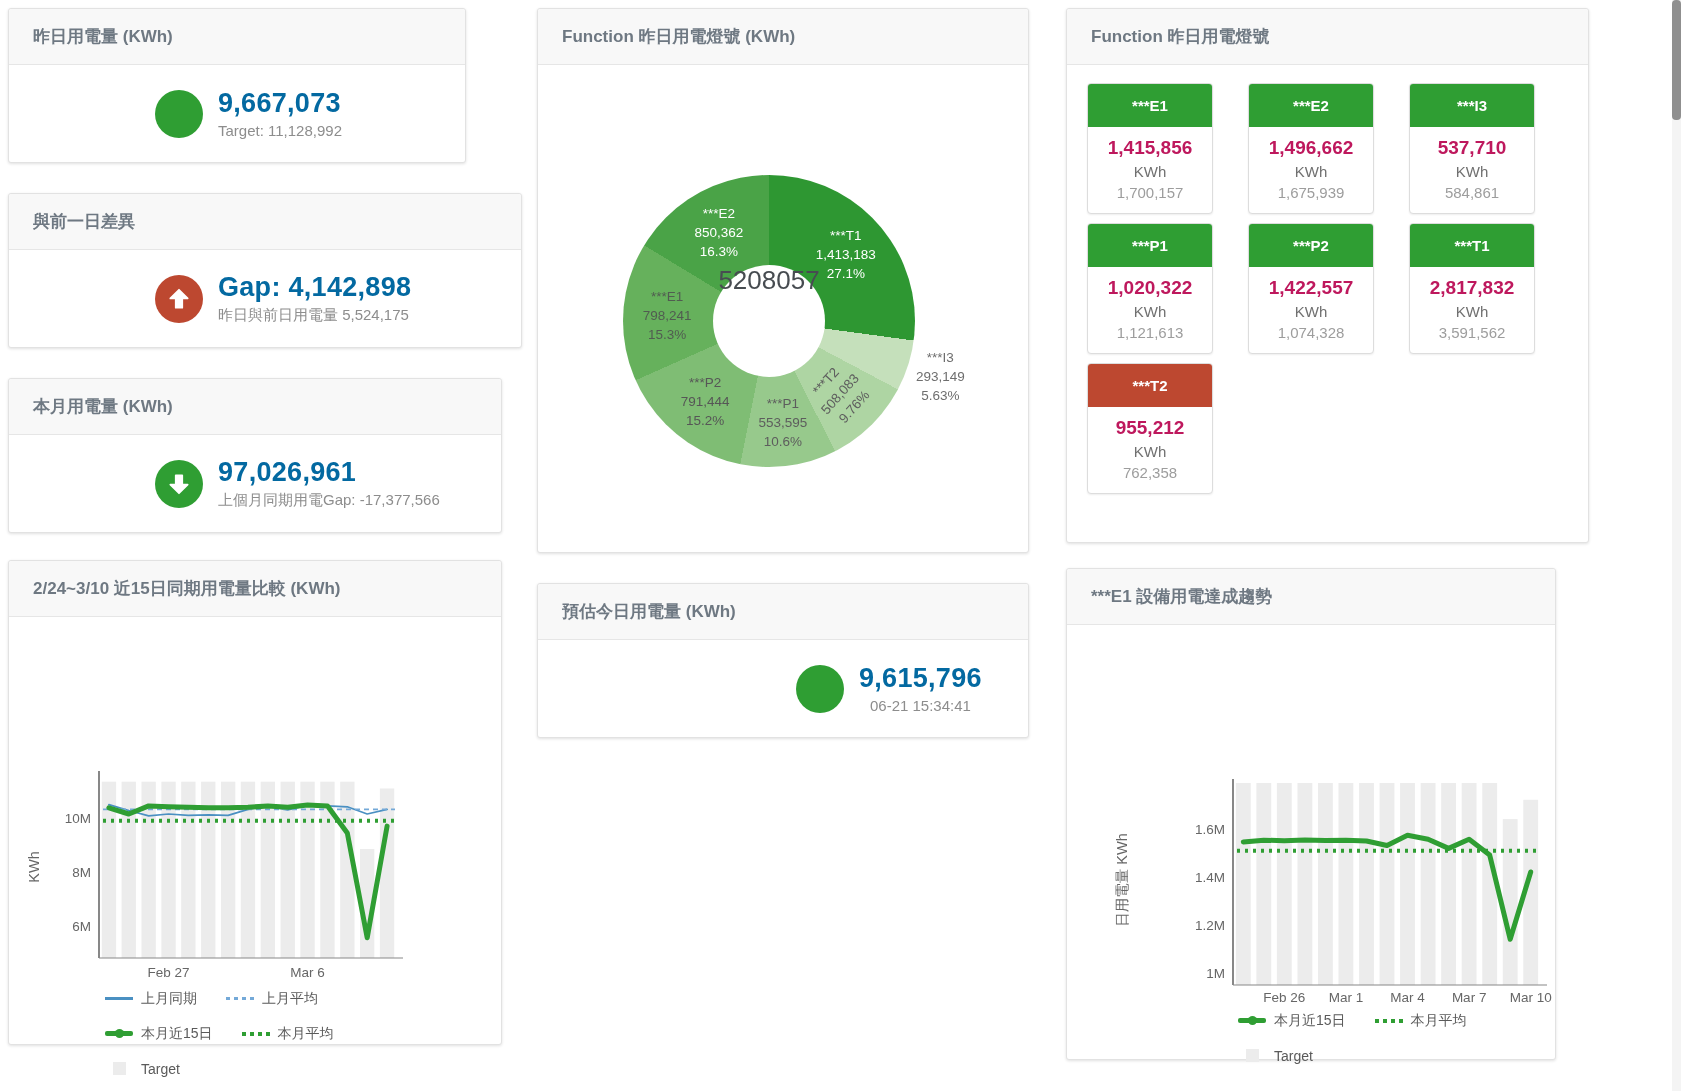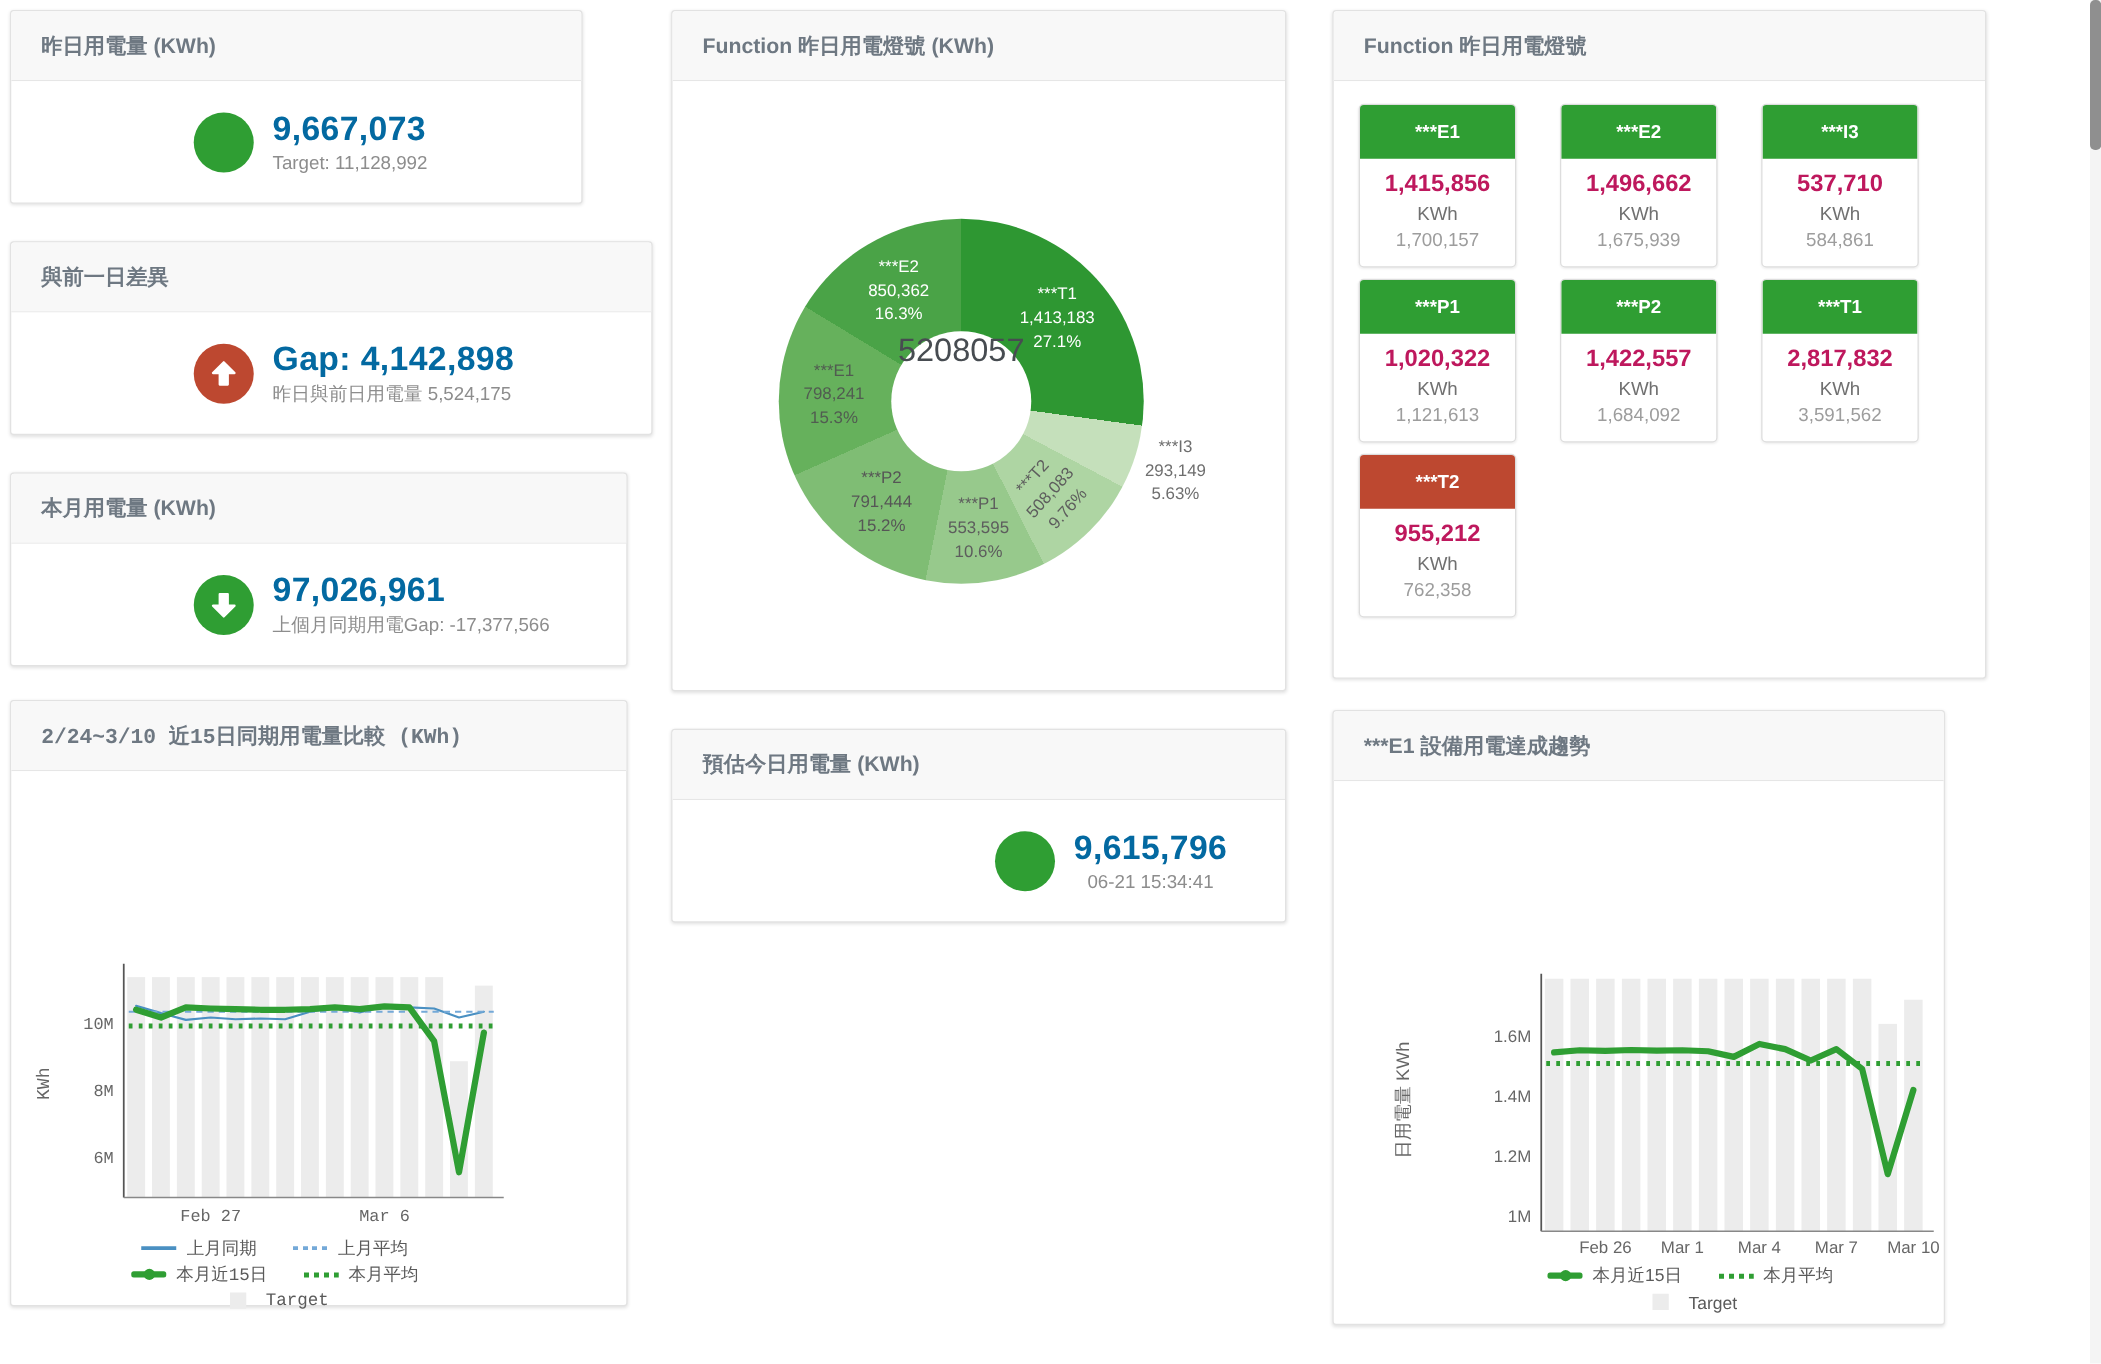--- a/index.html
+++ b/index.html
@@ -13,41 +13,41 @@
   .circle{width:48px;height:48px;border-radius:50%;flex:0 0 auto;display:flex;align-items:center;justify-content:center;}
   .stat-value{font-size:27px;font-weight:bold;color:#0369a1;letter-spacing:.3px;}
   .stat-sub{font-size:15px;color:#8d8d8d;margin-top:3px;}
   #p-yesterday .stat,#p-gap .stat,#p-month .stat{padding-left:146px;gap:15px;}
   #p-today .stat{padding-left:258px;gap:15px;}
   #p-today .stat-text{text-align:center;}
   
   #p-yesterday{left:8px;top:8px;width:458px;height:155px;}
   #p-gap{left:8px;top:193px;width:514px;height:155px;}
   #p-month{left:8px;top:378px;width:494px;height:155px;}
-  #p-compare{left:8px;top:560px;width:494px;height:485px;font-family:Liberation Mono, monospace;}
+  #p-compare{left:8px;top:560px;width:494px;height:485px;}
   #p-donut{left:537px;top:8px;width:492px;height:545px;}
   #p-today{left:537px;top:583px;width:492px;height:155px;}
   #p-lamp{left:1066px;top:8px;width:523px;height:535px;}
   #p-trend{left:1066px;top:568px;width:490px;height:492px;}
   
   .donut{position:absolute;left:85px;top:110px;width:292px;height:292px;border-radius:50%;}
   .hole{position:absolute;left:50%;top:50%;width:112px;height:112px;margin:-56px 0 0 -56px;border-radius:50%;background:#fff;display:flex;justify-content:center;}
   .hole span{font-size:26px;color:#474c51;}
   .dlbl{position:absolute;text-align:center;font-size:13.5px;line-height:19px;white-space:nowrap;pointer-events:none;}
   
   .tile-grid{display:grid;grid-template-columns:repeat(3,126px);column-gap:35px;row-gap:9px;padding:18px 0 0 20px;}
   .tile{border:1px solid #ddd;border-radius:4px;overflow:hidden;background:#fff;box-shadow:0 1px 2px rgba(0,0,0,.07);}
   .tile-head{padding:13px 0;text-align:center;color:#fff;font-weight:bold;font-size:15px;}
   .tile-body{padding:10px 0 12px;text-align:center;}
   .tile-value{font-size:19px;font-weight:bold;color:#be185d;}
   .tile-unit{font-size:15px;color:#707070;margin-top:4px;}
   .tile-target{font-size:15px;color:#9d9d9d;margin-top:4px;}
   
   .chart-svg{position:absolute;left:0;top:0;}
-  .legend{position:absolute;display:flex;flex-direction:column;gap:0;align-items:center;}
+  .legend{position:absolute;display:flex;flex-direction:column;gap:14px;}
   .lrow{display:flex;gap:28px;align-items:center;height:21px;}
   .litem{display:flex;align-items:center;gap:7px;cursor:pointer;}
   .licon{width:30px;height:14px;display:flex;align-items:center;justify-content:center;position:relative;}
   .ltext{font-size:14px;color:#5a5a5a;}
   .lg-line{width:28px;height:3px;}
   .lg-thick{width:28px;height:5px;border-radius:2px;position:relative;}
   .lg-thick i{position:absolute;left:50%;top:50%;width:9px;height:9px;margin:-4.5px 0 0 -4.5px;border-radius:50%;background:inherit;}
   .lg-square{width:13px;height:13px;}
   
   .scrollbar-track{position:absolute;right:0;top:0;width:9px;height:1091px;background:#f4f4f4;}
@@ -279,21 +279,21 @@
               <div class="tile-value">1,020,322</div>
               <div class="tile-unit">KWh</div>
               <div class="tile-target">1,121,613</div>
             </div>
           </div>
           <div class="tile">
             <div class="tile-head" style="background: rgb(47, 158, 51);">***P2</div>
             <div class="tile-body">
               <div class="tile-value">1,422,557</div>
               <div class="tile-unit">KWh</div>
-              <div class="tile-target">1,684,092</div>
+              <div class="tile-target">1,074,328</div>
             </div>
           </div>
           <div class="tile">
             <div class="tile-head" style="background: rgb(47, 158, 51);">***T1</div>
             <div class="tile-body">
               <div class="tile-value">2,817,832</div>
               <div class="tile-unit">KWh</div>
               <div class="tile-target">3,591,562</div>
             </div>
           </div>

